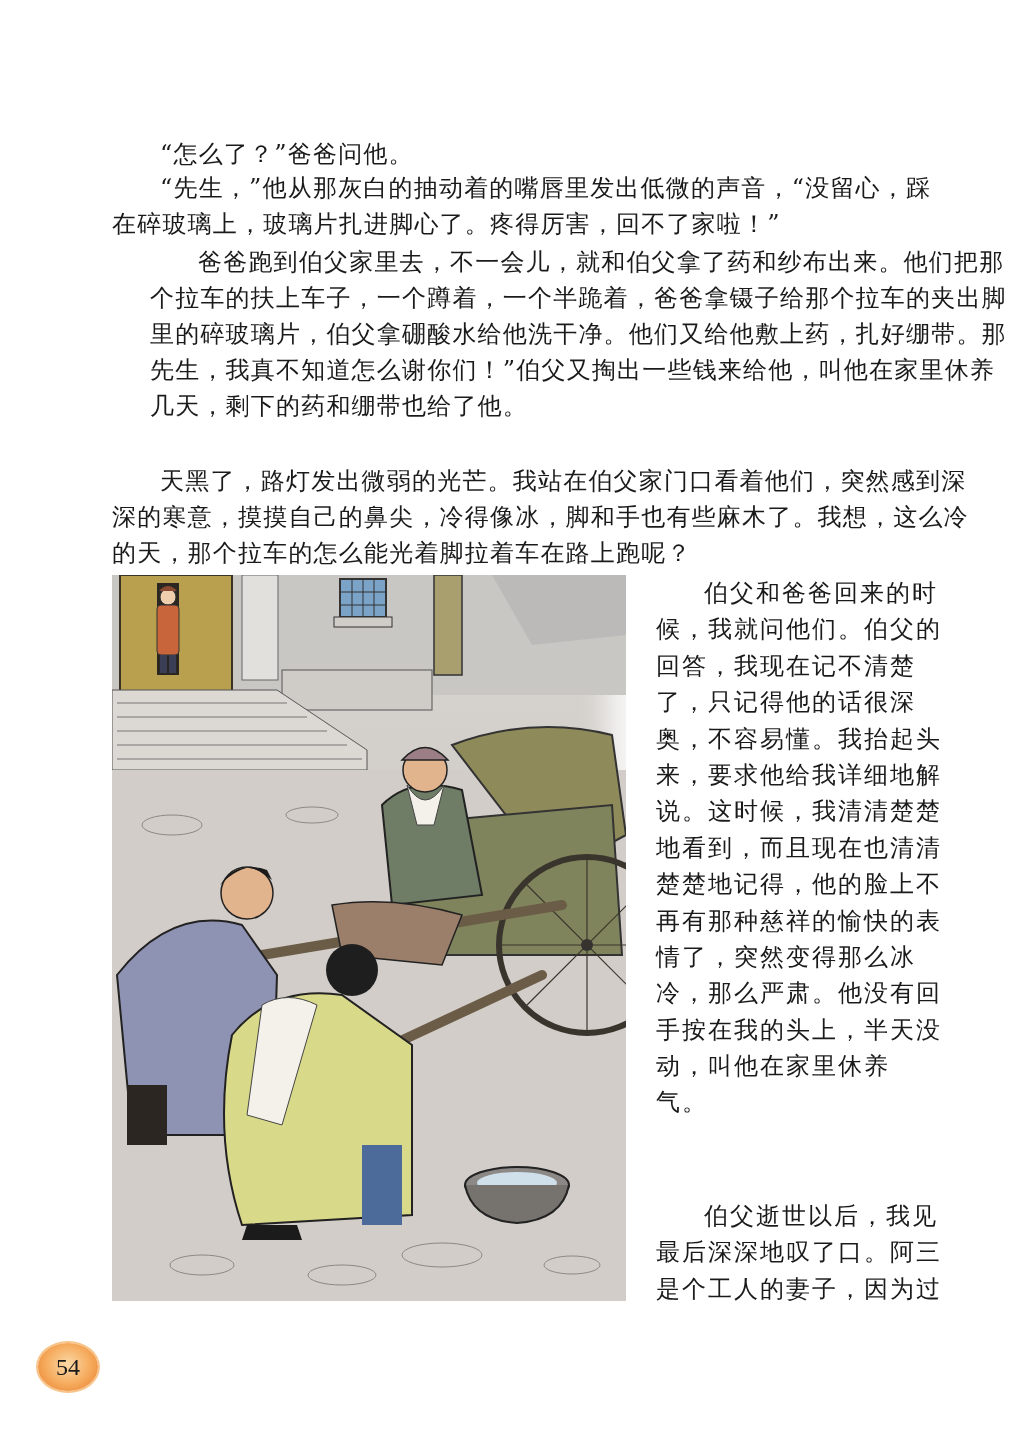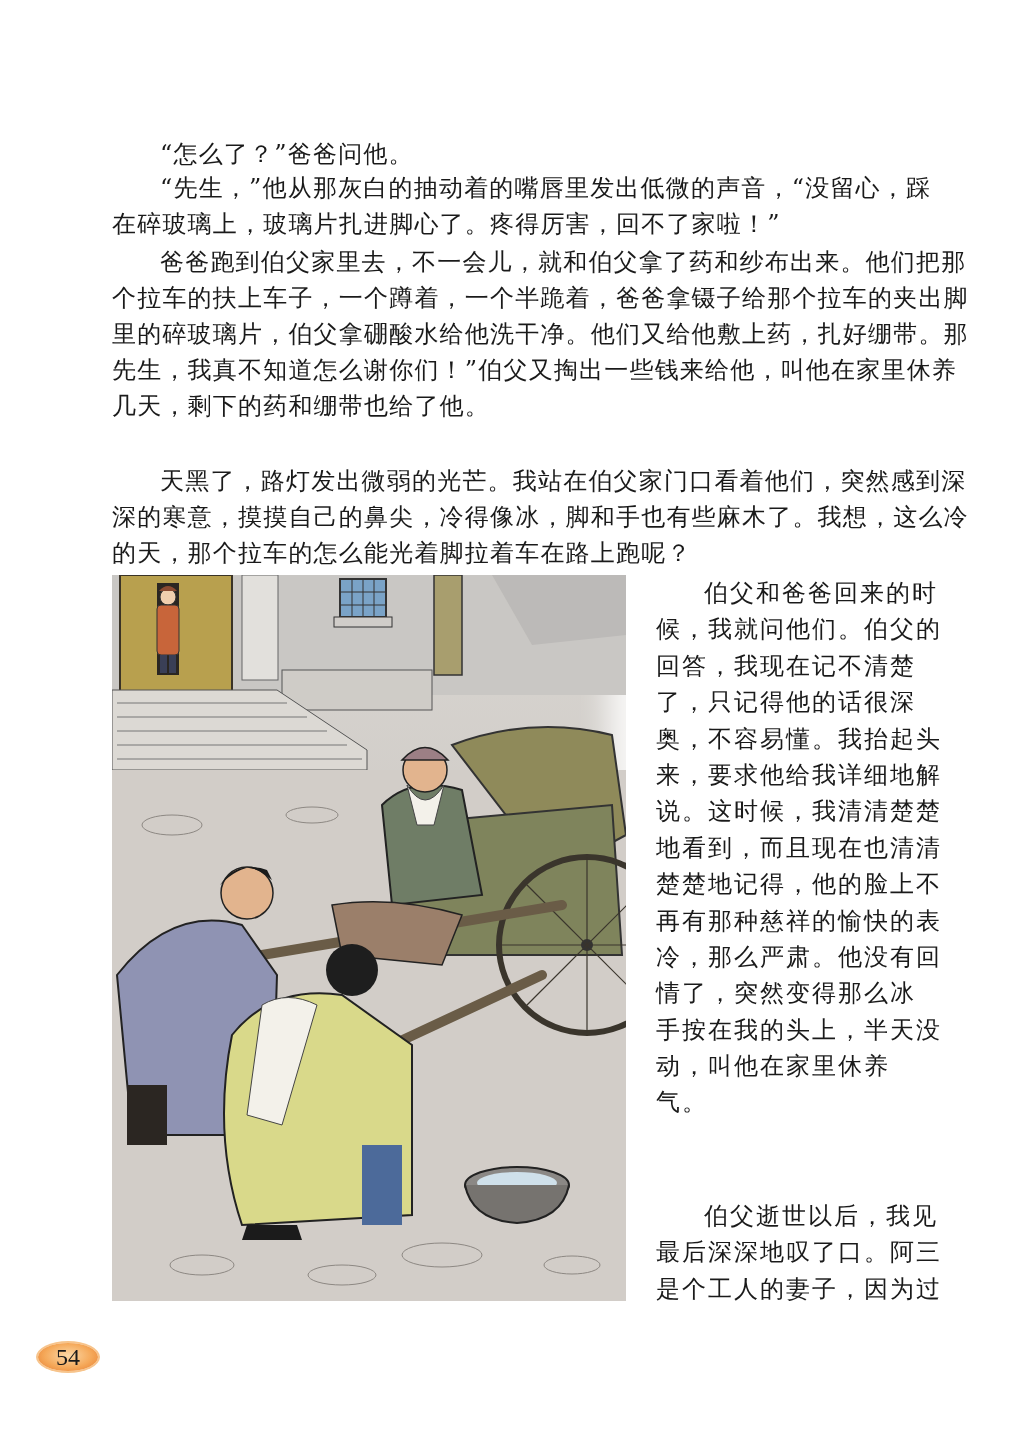--- a/index.html
+++ b/index.html
@@ -12,38 +12,38 @@
   .indent { text-indent: 48px; }
   .side { position: absolute; left: 656px; width: 260px; font-size: 24px; line-height: 36.4px; letter-spacing: 2px; margin: 0; }
   .side .line { display: block; white-space: nowrap; height: 36.4px; font-family: Liberation Serif, serif; }
   .illus {
     position: absolute; left: 112px; top: 575px; width: 514px; height: 726px; overflow: hidden;
     background: linear-gradient(180deg, #d9d6d2 0%, #cfcbc6 40%, #d4cfca 100%);
     box-shadow: inset 0 0 30px 18px rgba(255,255,255,0.85);
   }
   .illus svg { position: absolute; left: 0; top: 0; }
   .page-num {
-    position: absolute; left: 38px; top: 1343px; width: 60px; height: 28px; border-radius: 50%;
+    position: absolute; left: 38px; top: 1343px; width: 60px; height: 48px; border-radius: 50%;
     background: radial-gradient(ellipse at 50% 45%, #fbd9a8 0%, #f5a95a 55%, #e6792a 100%);
     box-shadow: 0 0 0 2px #f7c48b;
     display: flex; align-items: center; justify-content: center;
     font-family: "Liberation Serif", serif; font-size: 24px; color: #1a1a1a;
   }
 </style>
 </head>
 <body>
 
 <div class="para" style="top:136px;">
   <span class="line indent">“怎么了？”爸爸问他。</span>
 </div>
 <div class="para" style="top:170px;">
   <span class="line indent">“先生，”他从那灰白的抽动着的嘴唇里发出低微的声音，“没留心，踩</span>
   <span class="line">在碎玻璃上，玻璃片扎进脚心了。疼得厉害，回不了家啦！”</span>
 </div>
-<div class="para" style="top:244px;">
+<div class="para" style="top:244px;margin-left:38px;">
   <span class="line indent">爸爸跑到伯父家里去，不一会儿，就和伯父拿了药和纱布出来。他们把那</span>
   <span class="line">个拉车的扶上车子，一个蹲着，一个半跪着，爸爸拿镊子给那个拉车的夹出脚</span>
   <span class="line">里的碎玻璃片，伯父拿硼酸水给他洗干净。他们又给他敷上药，扎好绷带。那</span>
   <span class="line">先生，我真不知道怎么谢你们！”伯父又掏出一些钱来给他，叫他在家里休养</span>
   <span class="line">几天，剩下的药和绷带也给了他。</span>
 </div>
 <div class="para" style="top:463px;">
   <span class="line indent">天黑了，路灯发出微弱的光芒。我站在伯父家门口看着他们，突然感到深</span>
   <span class="line">深的寒意，摸摸自己的鼻尖，冷得像冰，脚和手也有些麻木了。我想，这么冷</span>
   <span class="line">的天，那个拉车的怎么能光着脚拉着车在路上跑呢？</span>
@@ -140,22 +140,22 @@
   <span class="line indent">伯父和爸爸回来的时</span>
   <span class="line">候，我就问他们。伯父的</span>
   <span class="line">回答，我现在记不清楚</span>
   <span class="line">了，只记得他的话很深</span>
   <span class="line">奥，不容易懂。我抬起头</span>
   <span class="line">来，要求他给我详细地解</span>
   <span class="line">说。这时候，我清清楚楚</span>
   <span class="line">地看到，而且现在也清清</span>
   <span class="line">楚楚地记得，他的脸上不</span>
   <span class="line">再有那种慈祥的愉快的表</span>
+  <span class="line">情了，突然变得那么冰</span>
   <span class="line">冷，那么严肃。他没有回</span>
-  <span class="line">情了，突然变得那么冰</span>
   <span class="line">手按在我的头上，半天没</span>
   <span class="line">动，叫他在家里休养</span>
   <span class="line">气。</span>
 </div>
 <div class="side" style="top:1198px;">
   <span class="line indent">伯父逝世以后，我见</span>
   <span class="line">最后深深地叹了口。阿三</span>
   <span class="line">是个工人的妻子，因为过</span>
 </div>
 

